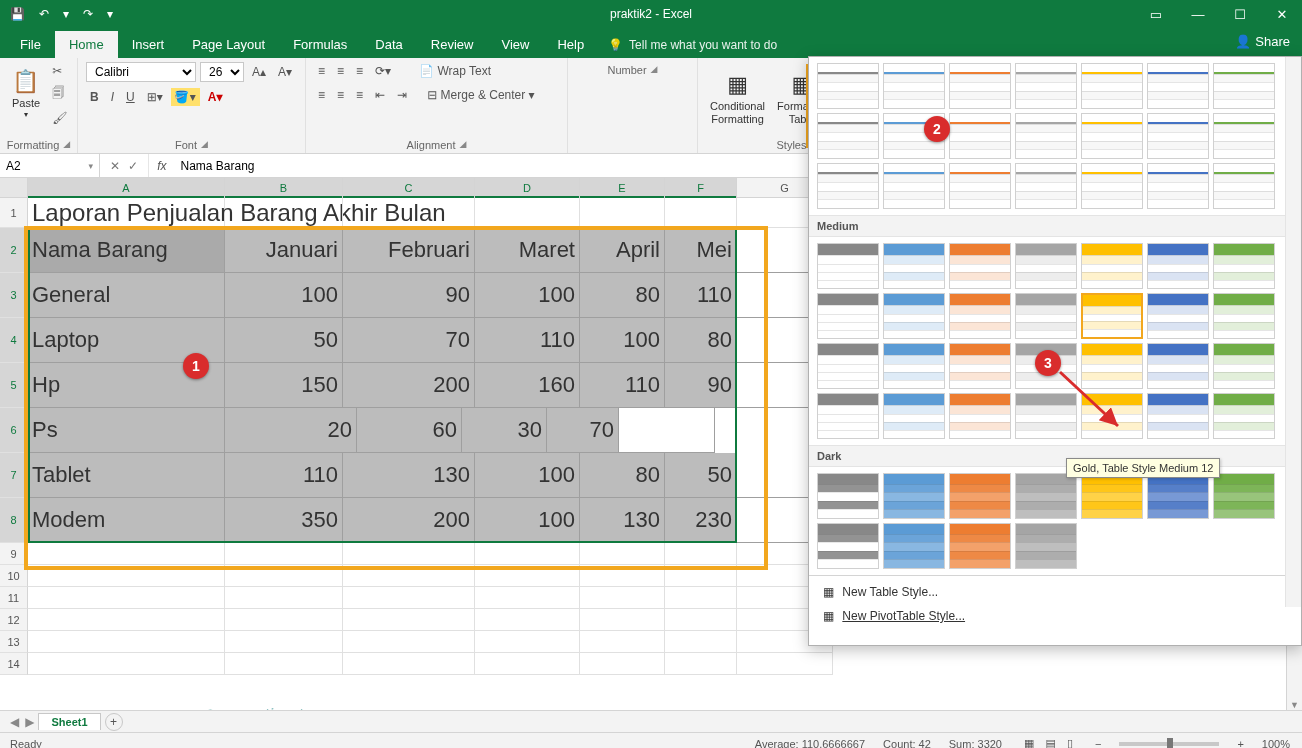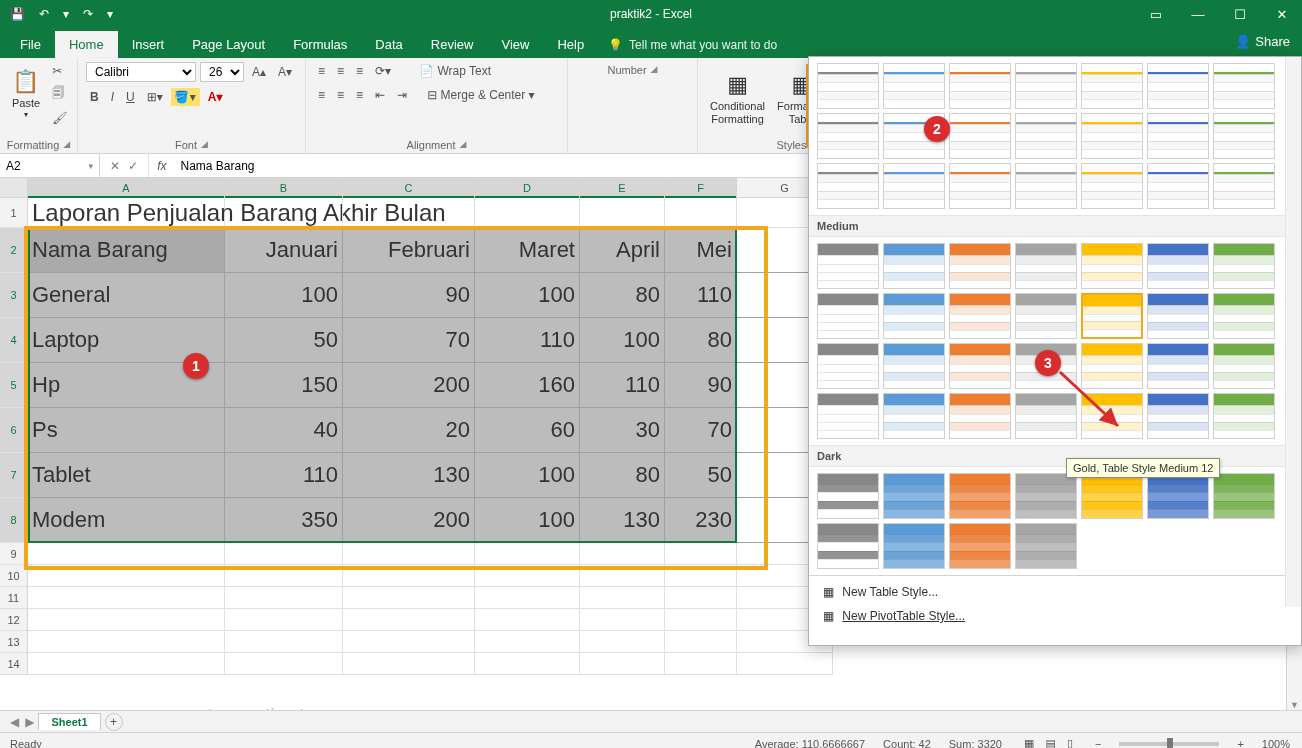--- a/index.html
+++ b/index.html
@@ -372,21 +372,20 @@
           <div class="cell col-A">Hp</div>
           <div class="cell col-B num">150</div>
           <div class="cell col-C num">200</div>
           <div class="cell col-D num">160</div>
           <div class="cell col-E num">110</div>
           <div class="cell col-F num">90</div>
           <div class="cell col-G" style="background:#fff"></div>
         </div>
       <div class="sheet-row data-row">
           <div class="cell col-A">Ps</div>
-          <div class="cell col-B num">40</div>
           <div class="cell col-C num">20</div>
           <div class="cell col-D num">60</div>
           <div class="cell col-E num">30</div>
           <div class="cell col-F num">70</div>
           <div class="cell col-G" style="background:#fff"></div>
         </div>
       <div class="sheet-row data-row">
           <div class="cell col-A">Tablet</div>
           <div class="cell col-B num">110</div>
           <div class="cell col-C num">130</div>

